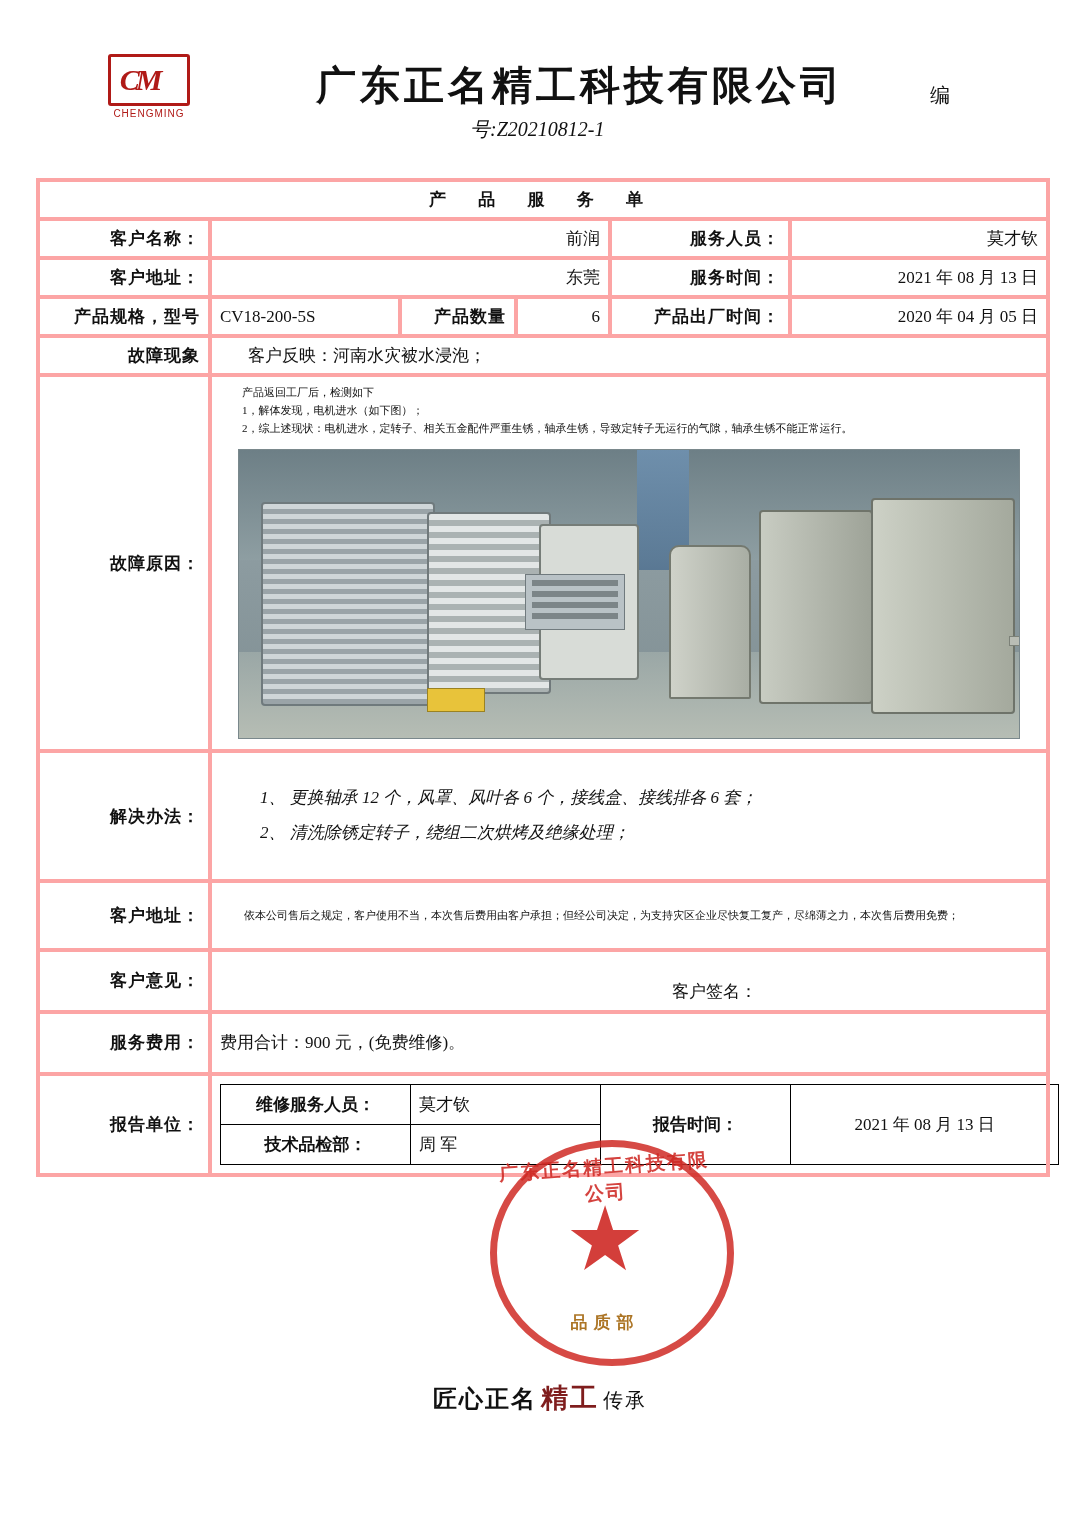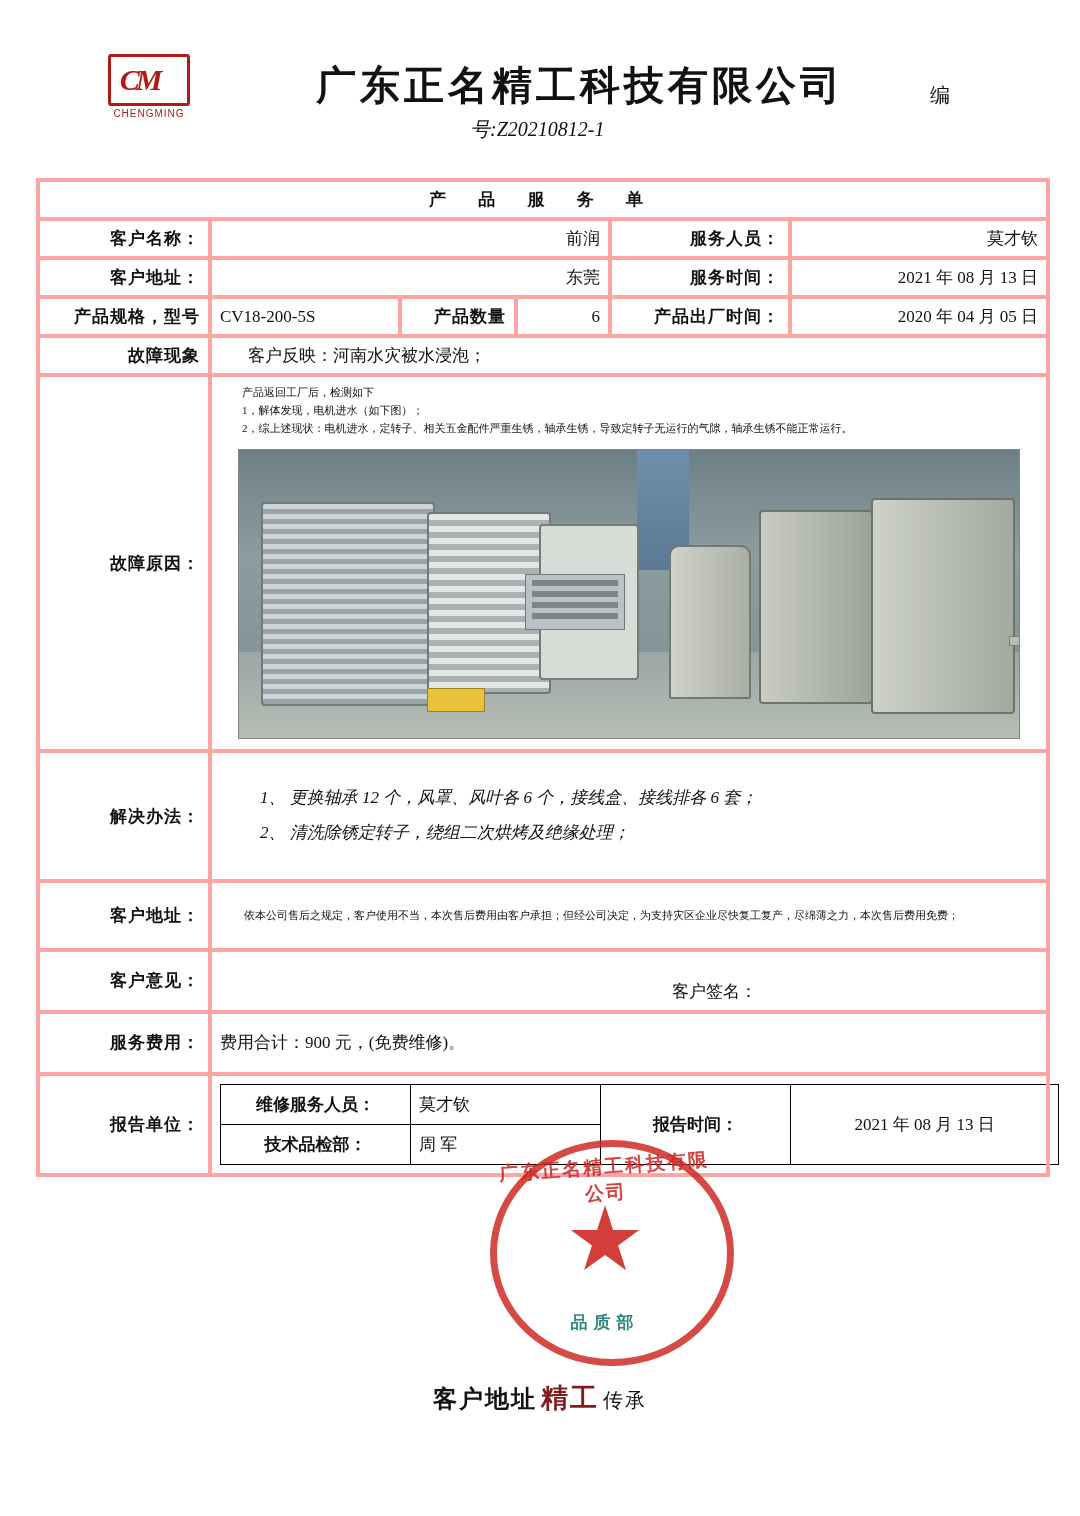--- a/index.html
+++ b/index.html
@@ -191,21 +191,21 @@
     position:absolute;left:-39px;top:-46px;width:78px;text-align:center;
   }
   .stamp-top{
     position:absolute;left:0;top:14px;width:230px;text-align:center;
     color:#cf2a25;font-size:19px;font-weight:bold;letter-spacing:2px;
     opacity:.88;
     transform:rotate(-4deg);
   }
   .stamp-bottom{
     position:absolute;left:0;bottom:18px;width:230px;text-align:center;
-    color:#0f766e;font-size:17px;font-weight:bold;letter-spacing:6px;
+    color:#a16207;font-size:17px;font-weight:bold;letter-spacing:6px;
     opacity:.88;
   }
 
   
   .footer{
     position:absolute;left:0;top:1380px;width:1080px;text-align:center;
   }
   .footer .a{font-size:24px;font-weight:bold;letter-spacing:2px;}
   .footer .b{font-size:27px;font-weight:bold;color:#7f1d1d;letter-spacing:2px;}
   .footer .c{font-size:20px;letter-spacing:2px;}
@@ -365,18 +365,18 @@
   <div class="stamp">
     <div class="stamp-ring"></div>
     <div class="stamp-top">广东正名精工科技有限公司</div>
     <div class="stamp-star">
         <span>★</span>
       </div>
     <div class="stamp-bottom">品质部</div>
   </div>
 
   <div class="footer">
-    <span class="a">客户地址</span>
+    <span class="a">匠心正名</span>
     <span class="b">精工</span>
     <span class="c">传承</span>
   </div>
 
 </div>
 
 </body></html>

